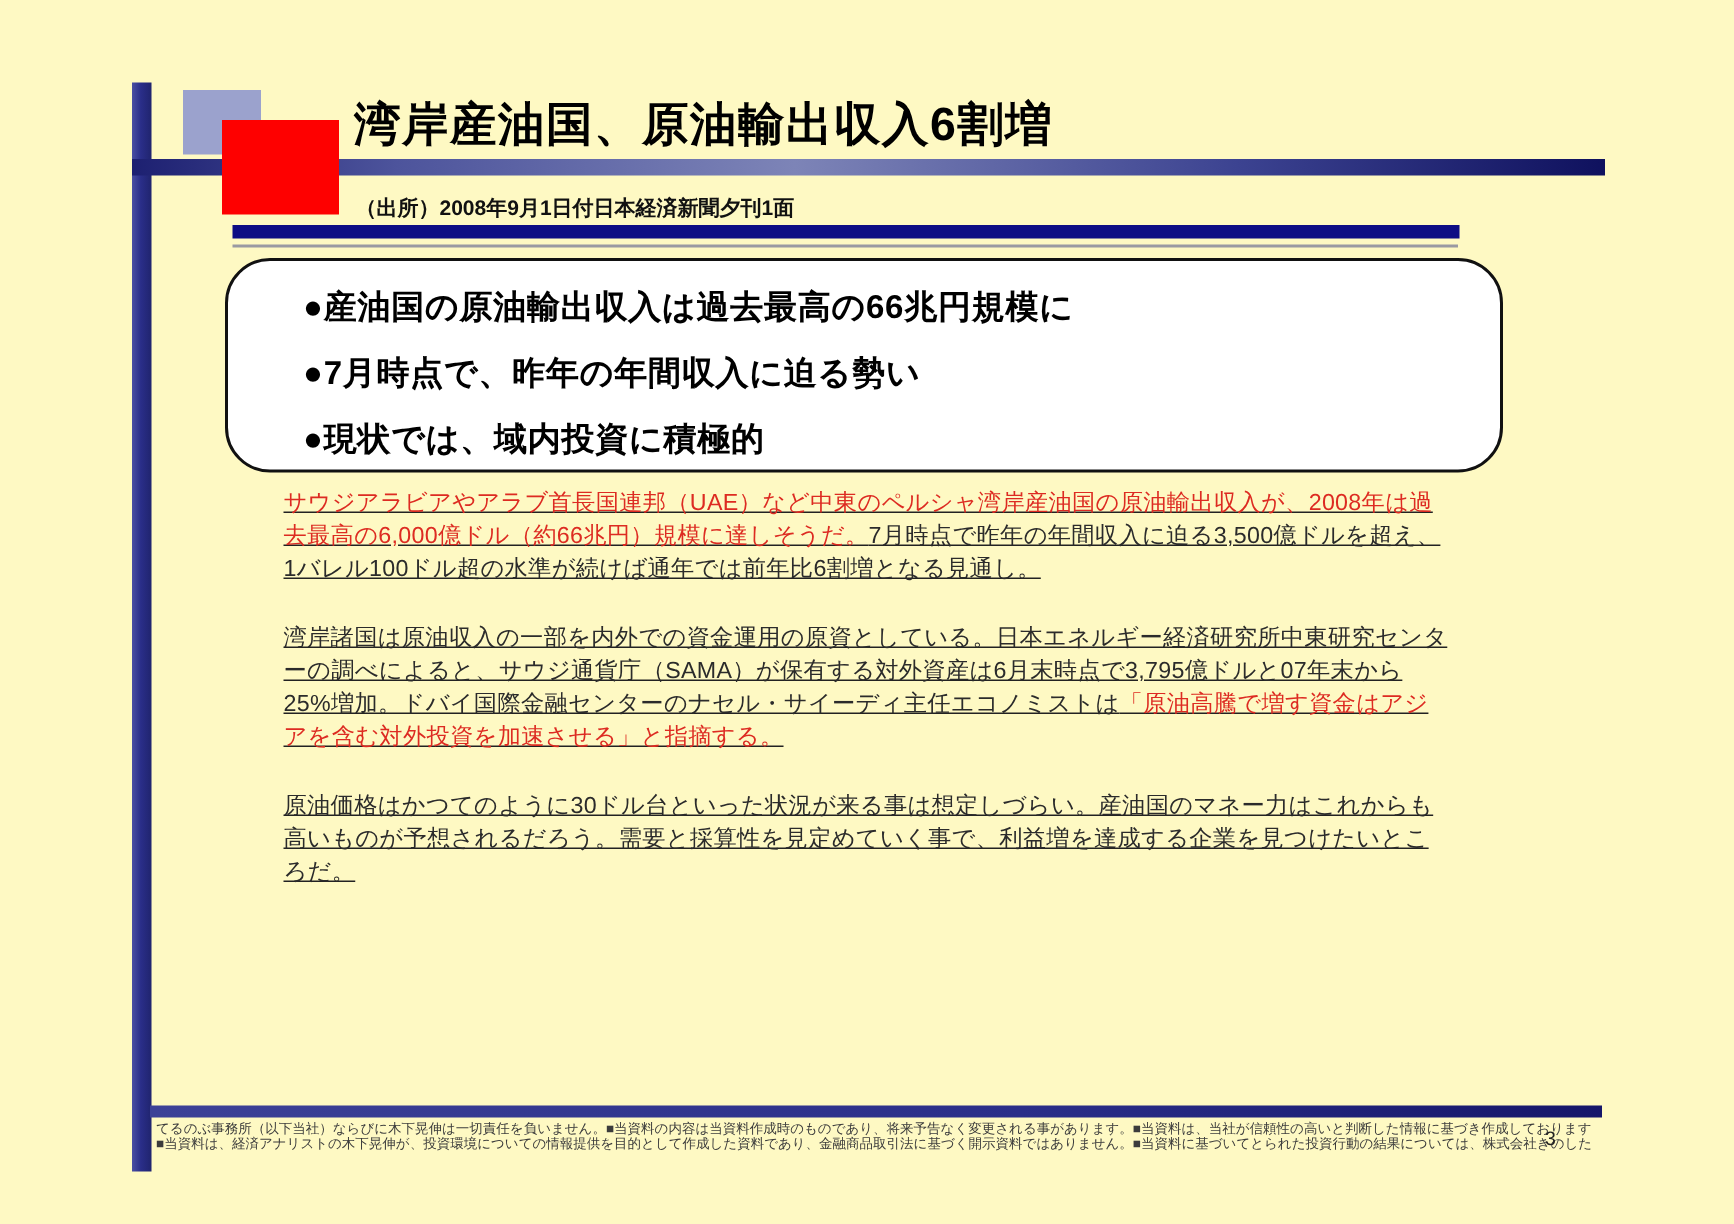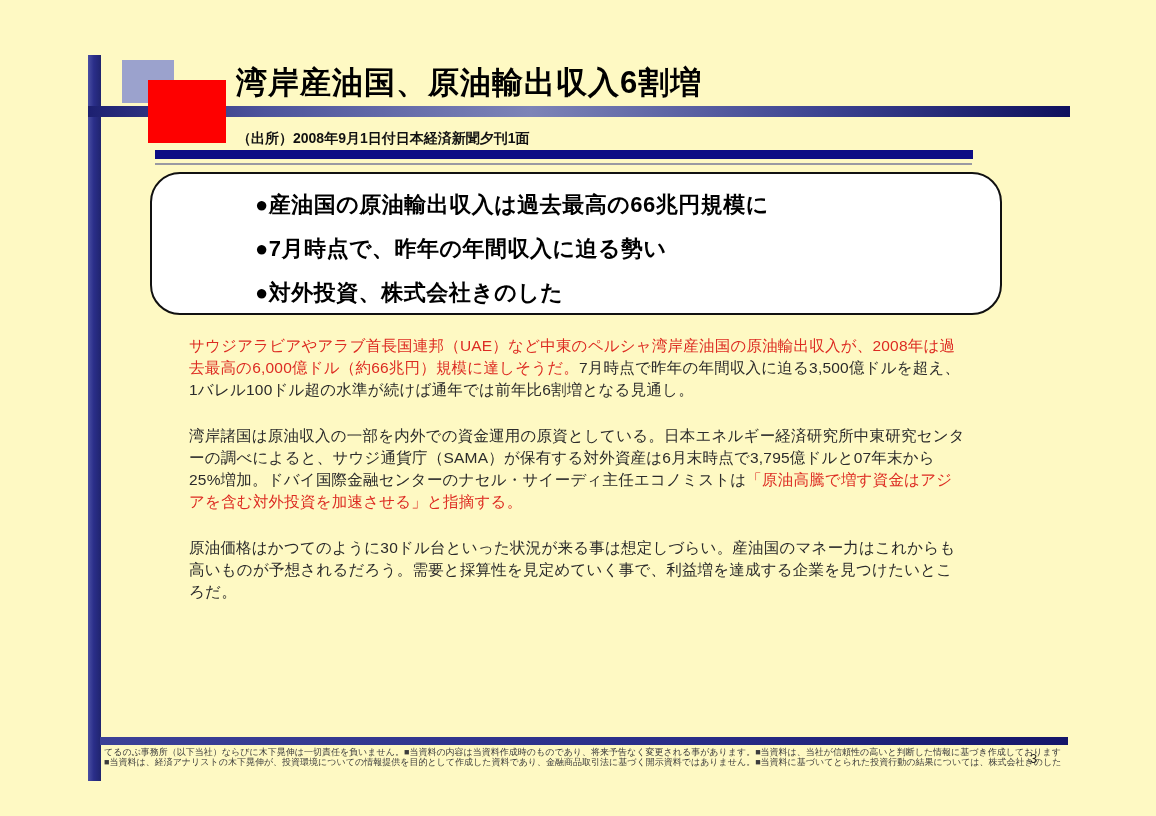--- a/index.html
+++ b/index.html
@@ -44,28 +44,28 @@
     background:#0d0d84;
   }
   .thin-line{
     position:absolute; left:155px; top:163px; width:817px; height:2px;
     background:#9a9aa2;
   }
   .highlight-box{
     position:absolute; left:150px; top:172px; width:852px; height:143px;
     border:2px solid #111; border-radius:30px; background:#fff;
     box-sizing:border-box;
-    padding:9px 15px 0 103px;
+    padding:9px 15px 0 50px;
   }
   .highlight-item{
     font-size:22px; font-weight:bold; color:#000;
     line-height:44px; white-space:nowrap; letter-spacing:0.5px;
   }
   .body-col{
-    position:absolute; left:189px; top:335px; width:776px;
+    position:absolute; left:189px; top:325px; width:776px;text-decoration:underline;
   }
   .bp{
     margin:0 0 24px 0;
     font-size:15.5px; line-height:22px; letter-spacing:0.2px;
     text-align:left;
   }
   .t-red{color:#dd2b22;}
   .t-blk{color:#2b2b2b;}
   .bottom-bar{
     position:absolute; left:100px; top:737px; width:968px; height:8px;
@@ -93,21 +93,21 @@
 
   <div class="page-title">湾岸産油国、原油輸出収入6割増</div>
   <div class="source-line">（出所）2008年9月1日付日本経済新聞夕刊1面</div>
 
   <div class="source-bar"></div>
   <div class="thin-line"></div>
 
   <div class="highlight-box">
     <div class="highlight-item">●産油国の原油輸出収入は過去最高の66兆円規模に</div>
     <div class="highlight-item">●7月時点で、昨年の年間収入に迫る勢い</div>
-    <div class="highlight-item">●対外投資、株式会社きのした</div>
+    <div class="highlight-item">●現状では、域内投資に積極的</div>
   </div>
 
   <div class="body-col">
     <p class="bp"><span class="t-red">サウジアラビアやアラブ首長国連邦（UAE）など中東のペルシャ湾岸産油国の原油輸出収入が、2008年は過去最高の6,000億ドル（約66兆円）規模に達しそうだ。</span><span class="t-blk">7月時点で昨年の年間収入に迫る3,500億ドルを超え、1バレル100ドル超の水準が続けば通年では前年比6割増となる見通し。</span></p>
     <p class="bp"><span class="t-blk">湾岸諸国は原油収入の一部を内外での資金運用の原資としている。日本エネルギー経済研究所中東研究センターの調べによると、サウジ通貨庁（SAMA）が保有する対外資産は6月末時点で3,795億ドルと07年末から25%増加。ドバイ国際金融センターのナセル・サイーディ主任エコノミストは</span><span class="t-red">「原油高騰で増す資金はアジアを含む対外投資を加速させる」と指摘する。</span></p>
     <p class="bp"><span class="t-blk">原油価格はかつてのように30ドル台といった状況が来る事は想定しづらい。産油国のマネー力はこれからも高いものが予想されるだろう。需要と採算性を見定めていく事で、利益増を達成する企業を見つけたいところだ。</span></p>
   </div>
 
   <div class="bottom-bar"></div>
 

